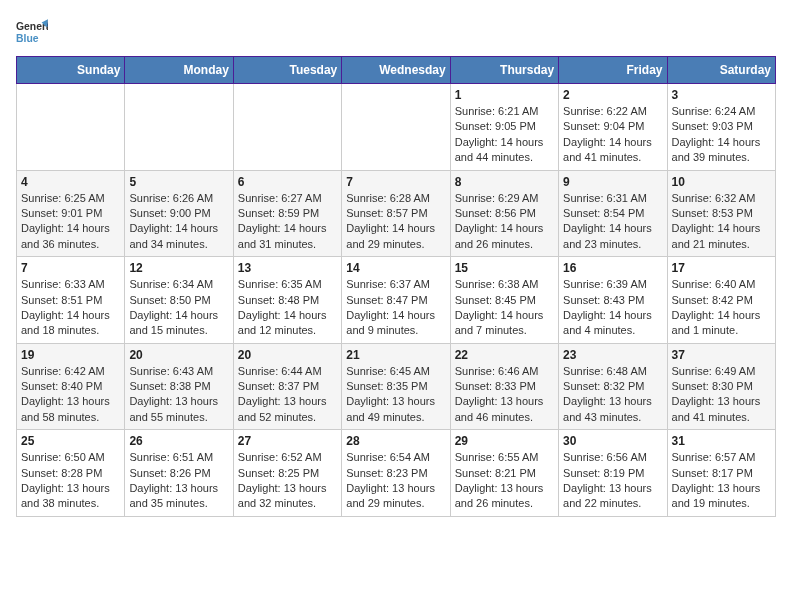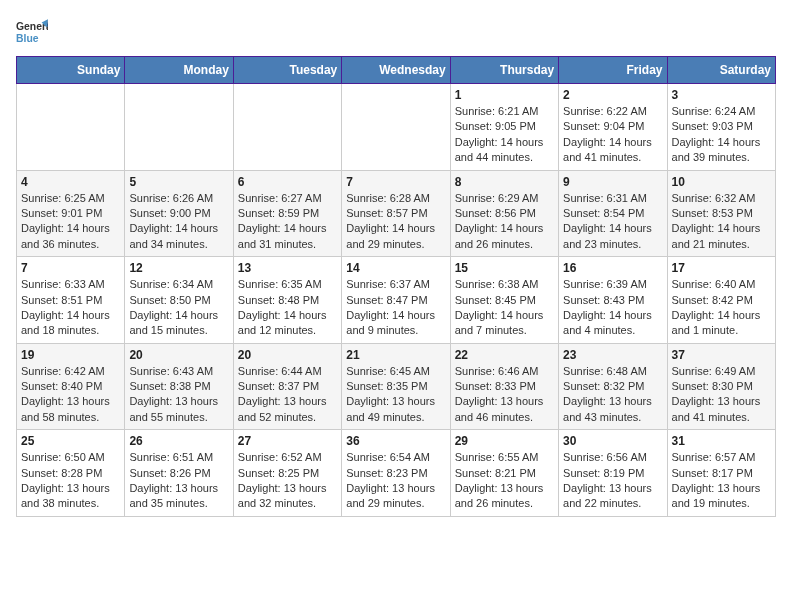--- a/index.html
+++ b/index.html
@@ -242,21 +242,21 @@
         </td>
         <td>
           <span class="day-number">26</span>
           <div class="day-info">Sunrise: 6:51 AM<br>Sunset: 8:26 PM<br>Daylight: 13 hours and 35 minutes.</div>
         </td>
         <td>
           <span class="day-number">27</span>
           <div class="day-info">Sunrise: 6:52 AM<br>Sunset: 8:25 PM<br>Daylight: 13 hours and 32 minutes.</div>
         </td>
         <td>
-          <span class="day-number">36</span>
+          <span class="day-number">28</span>
           <div class="day-info">Sunrise: 6:54 AM<br>Sunset: 8:23 PM<br>Daylight: 13 hours and 29 minutes.</div>
         </td>
         <td>
           <span class="day-number">29</span>
           <div class="day-info">Sunrise: 6:55 AM<br>Sunset: 8:21 PM<br>Daylight: 13 hours and 26 minutes.</div>
         </td>
         <td>
           <span class="day-number">30</span>
           <div class="day-info">Sunrise: 6:56 AM<br>Sunset: 8:19 PM<br>Daylight: 13 hours and 22 minutes.</div>
         </td>

